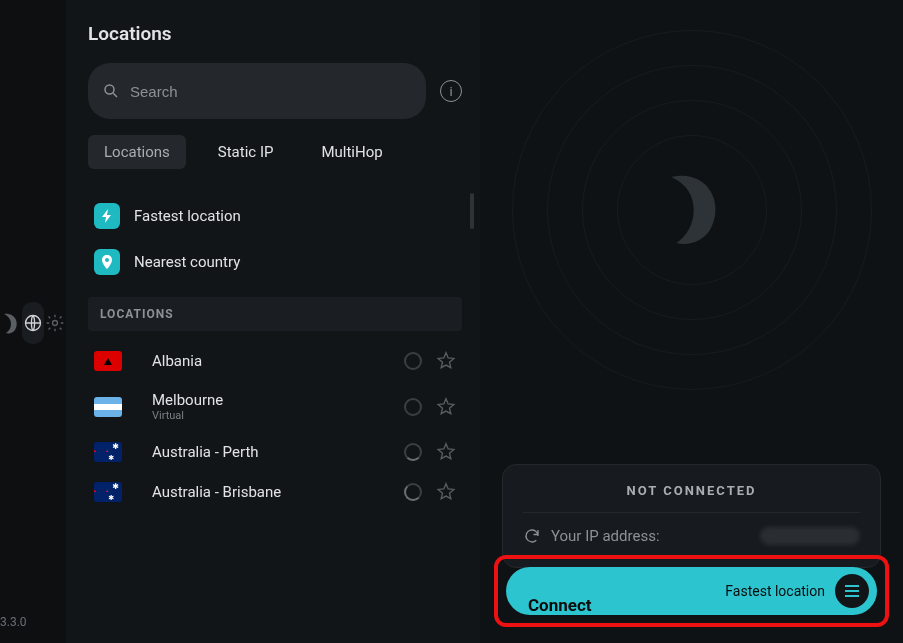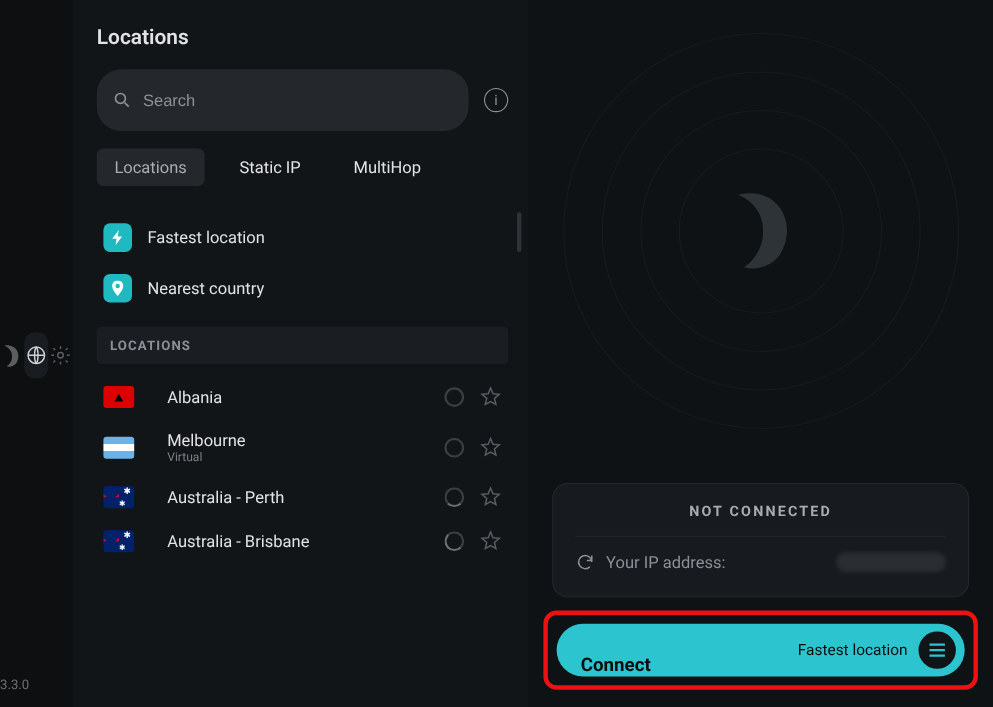--- a/index.html
+++ b/index.html
@@ -213,21 +213,21 @@
   .ring { position:absolute; border-radius:50%; border:1px solid rgba(255,255,255,0.04); }
   .r1 { width: 360px; height:360px; }
   .r2 { width: 290px; height:290px; }
   .r3 { width: 220px; height:220px; }
   .r4 { width: 150px; height:150px; }
   .shark { width:70px; height:80px; color:#2e3338; }
   .status-card {
     position: absolute;
     left: 22px;
     right: 22px;
-    top: 439px;
+    top: 464px;
     background: #171a1e;
     border: 1px solid #24282c;
     border-radius: 14px;
     padding: 18px 20px 22px 20px;
   }
   .status-title {
     text-align:center;
     font-size: 13px;
     letter-spacing: 2px;
     color: #a9adb2;

